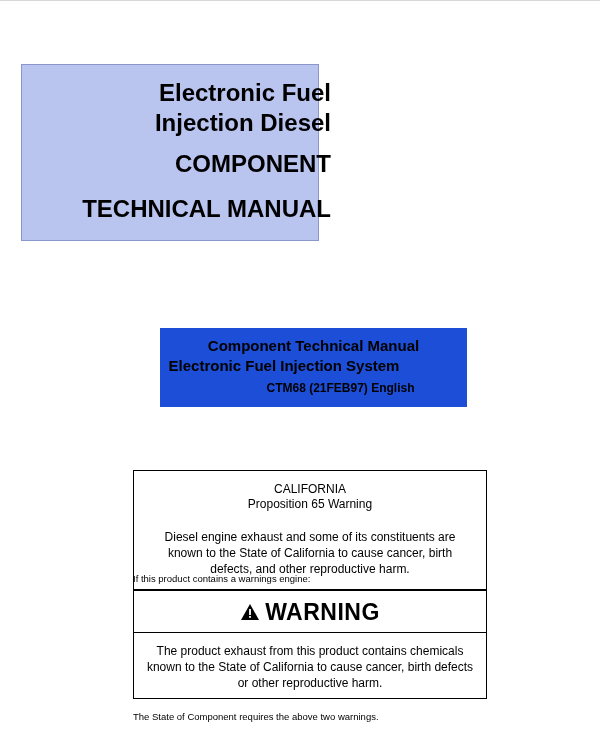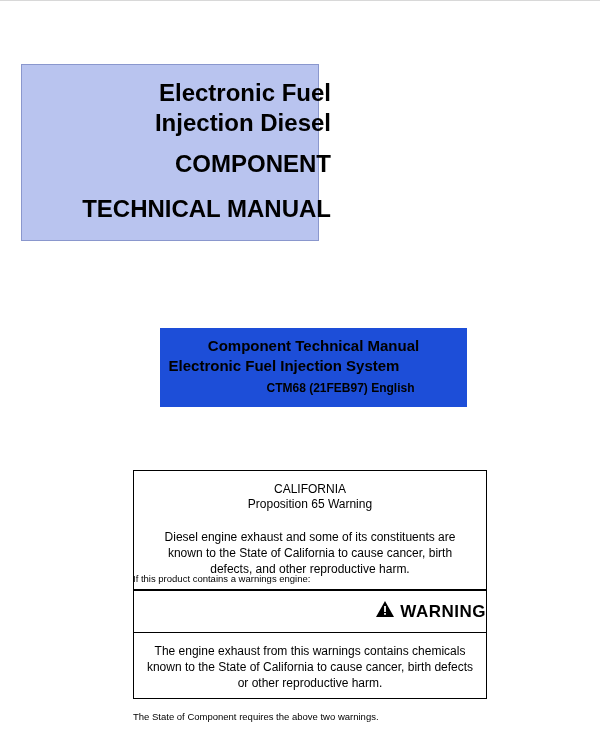--- a/index.html
+++ b/index.html
@@ -159,25 +159,24 @@
     height: 110px;
     border: 1px solid #000000;
     box-sizing: border-box;
     text-align: center;
   }
   .warning-head {
     position: absolute;
     top: 10px;
     left: 0;
     width: 352px;
-    font-size: 17px;
+    font-size: 23px;
     font-weight: bold;
     line-height: 24px;
     letter-spacing: 0.5px;
-    text-align: right;
   }
   .warn-tri {
     display: inline-block;
     vertical-align: -1px;
     margin-right: 5px;
   }
   .warning-divider {
     position: absolute;
     top: 42px;
     left: 0;
@@ -239,18 +238,18 @@
     <div class="warning-head">
       <span class="warn-tri">
         <svg width="20" height="18" viewBox="0 0 20 18" xmlns="http://www.w3.org/2000/svg">
           <polygon points="10,1 19,17 1,17" fill="#000000"></polygon>
           <rect x="9.1" y="6" width="1.8" height="6" fill="#ffffff"></rect>
           <rect x="9.1" y="13" width="1.8" height="1.8" fill="#ffffff"></rect>
         </svg>
       </span><span>WARNING</span>
     </div>
     <div class="warning-divider"></div>
-    <div class="warning-body">The engine exhaust from this warnings contains chemicals known to the State of California to cause cancer, birth defects or other reproductive harm.</div>
+    <div class="warning-body">The product exhaust from this product contains chemicals known to the State of California to cause cancer, birth defects or other reproductive harm.</div>
   </div>
 
   <div class="footer-note">The State of Component requires the above two warnings.</div>
 
 </div>
 
 </body></html>

